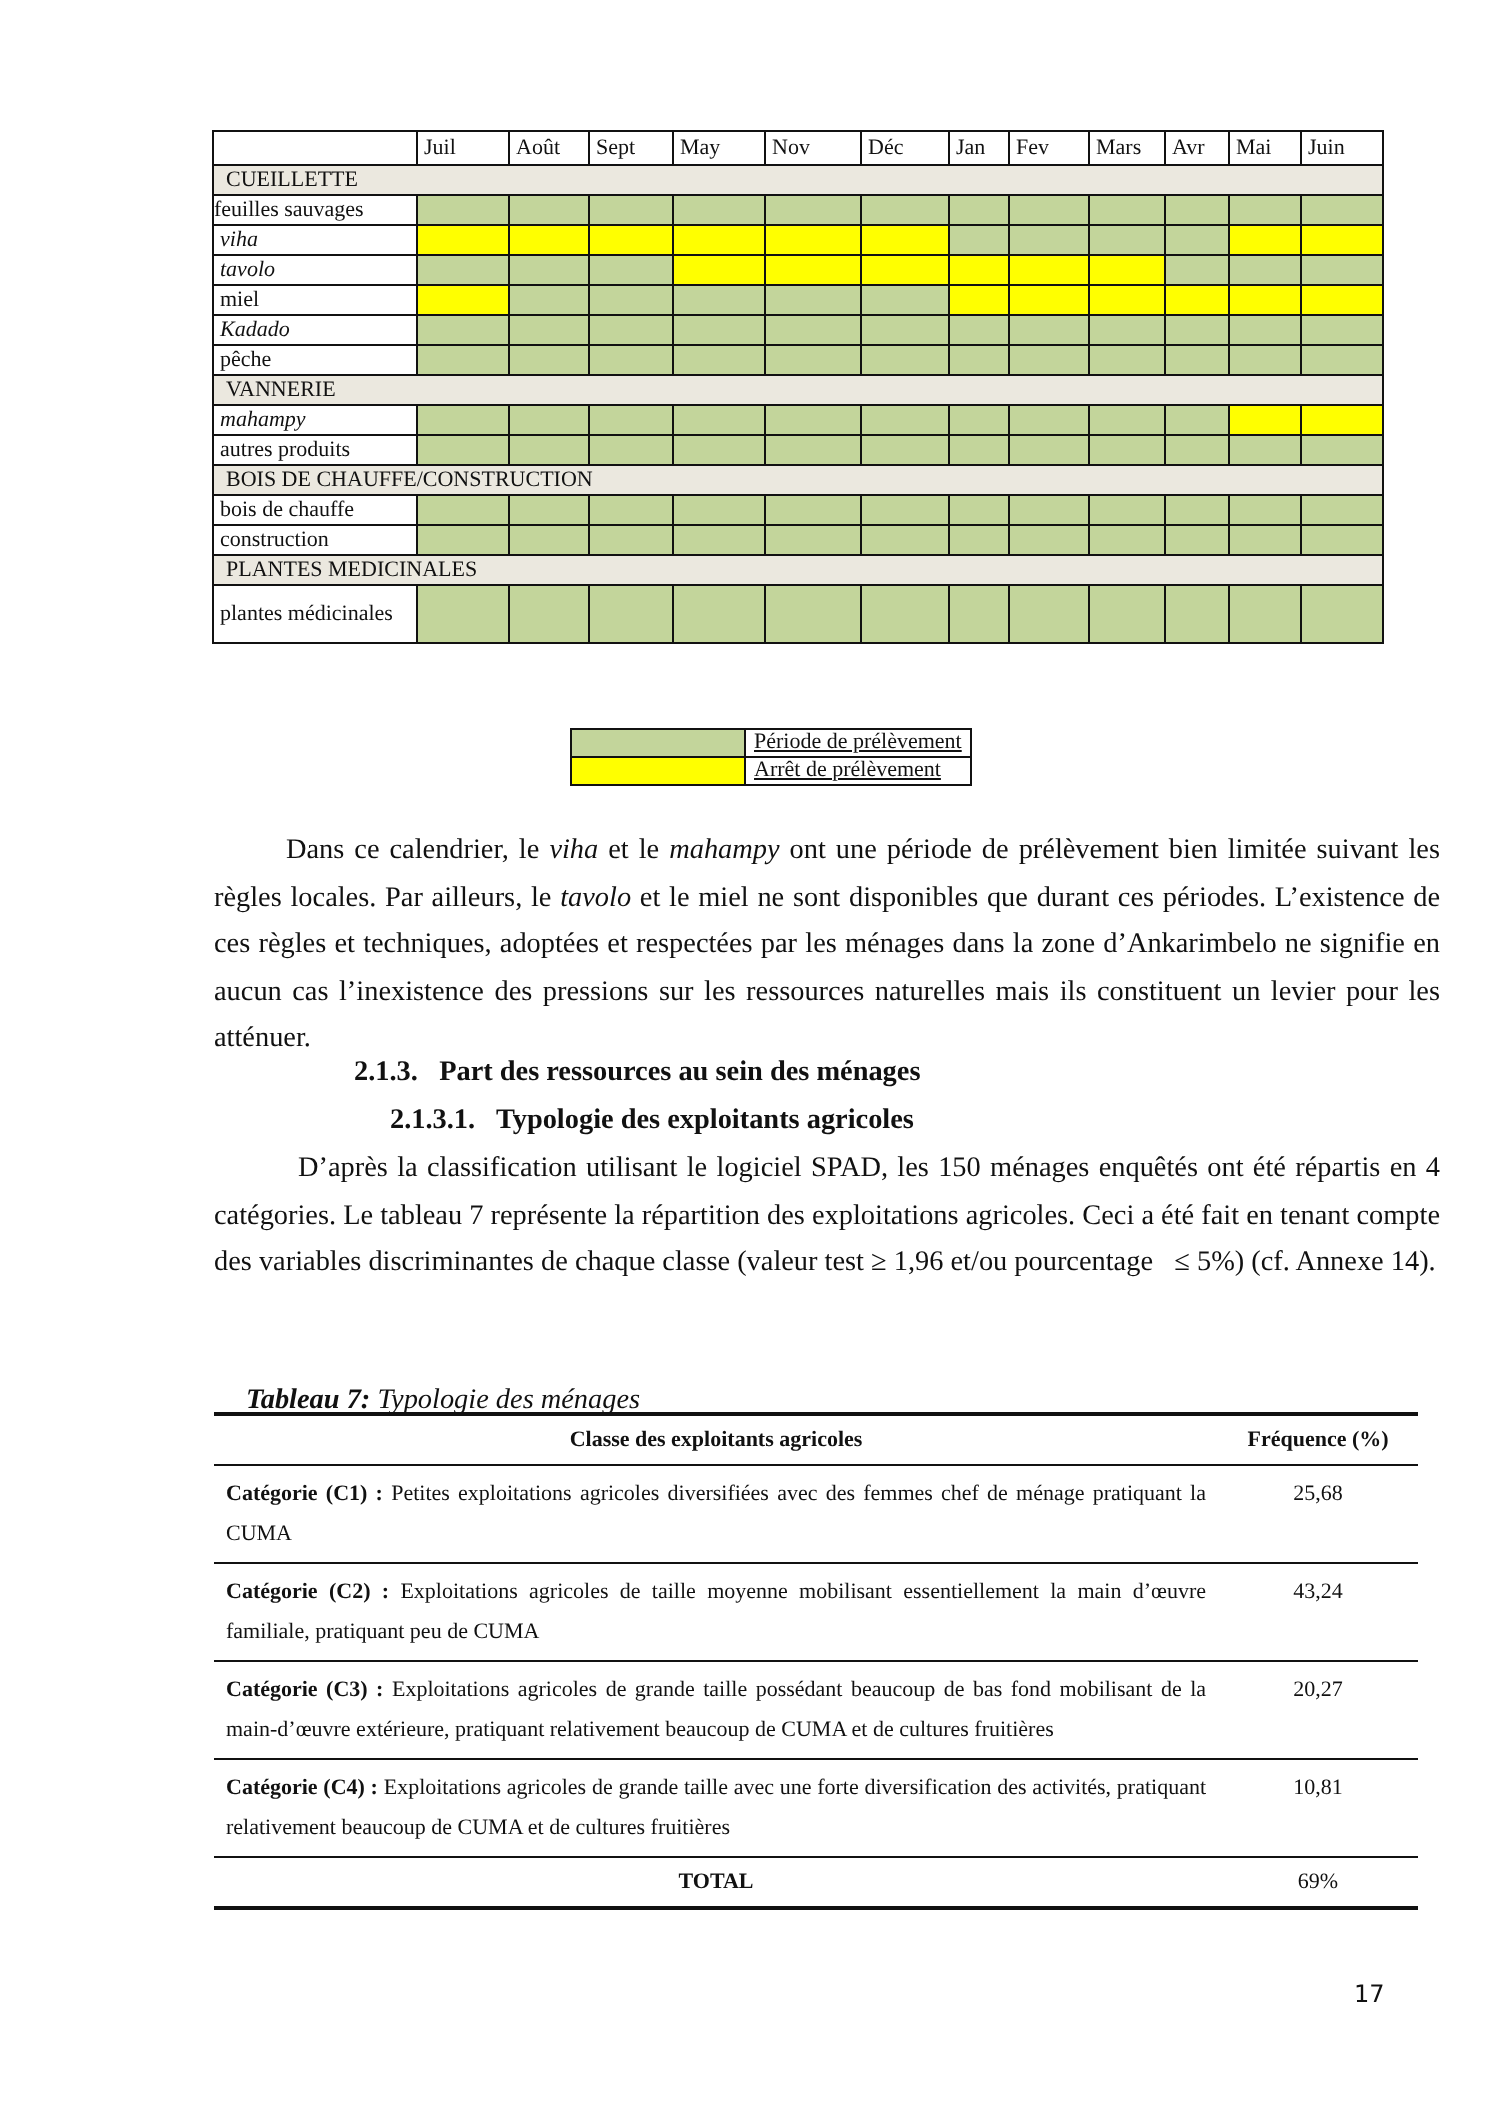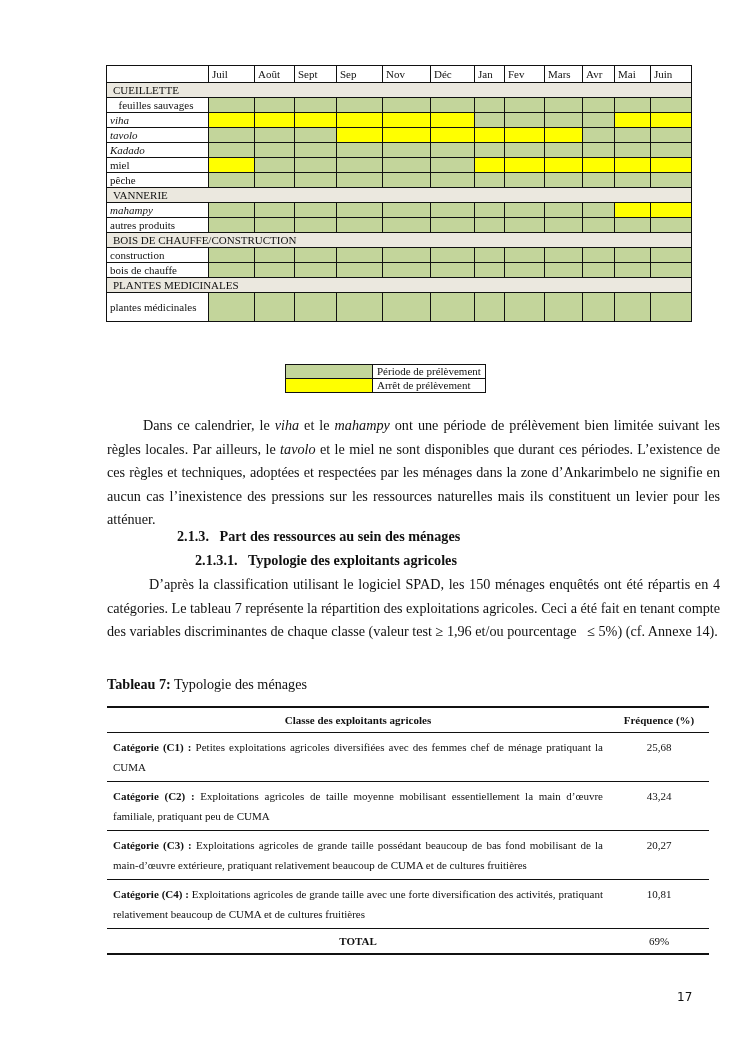--- a/index.html
+++ b/index.html
@@ -13,31 +13,31 @@
     .cal tr.hdr td { height: 16px; background: #fff; margin-left: 20px; }
     .cal td.lbl { background: #fff; }
     .cal td.lbl.it { font-style: italic; }
     .cal tr.sec td { background: #ebe8df; padding-left: 6px; }
     .cal td.g { background: #c3d59b; padding: 0; }
     .cal td.y { background: #ffff00; padding: 0; }
     .cal tr.tall td { height: 28px; }
     .cal td.lbl.wrap { white-space: normal; line-height: 14px; }
 
     
-    .legend { position: absolute; left: 285px; top: 364px; border-collapse: collapse; font-size: 11px; }
+    .legend { position: absolute; left: 285px; top: 364px; border-collapse: collapse; font-size: 11px; text-decoration: underline; }
     .legend td { border: 1px solid #111; height: 13px; line-height: 13px; padding: 0 4px; }
     .legend td.sw { width: 86px; padding: 0; }
 
     
     .para { position: absolute; left: 107px; width: 613px; font-size: 14.2px; line-height: 23.5px;
             text-align: justify; margin: 0; }
     .para .ind { display: inline-block; width: 36px; }
     .h3 { position: absolute; left: 177px; top: 528px; font-size: 14.2px; font-weight: bold; margin: 0; }
     .h4 { position: absolute; left: 195px; top: 552px; font-size: 14.2px; font-weight: bold; margin: 0; }
-    .caption { position: absolute; left: 107px; top: 676px; font-size: 14.2px; margin: 0; }
+    .caption { position: absolute; left: 107px; top: 676px; font-size: 14.2px; margin: 16px; font-style: italic; }
     .caption b { font-weight: bold; }
 
     
     .typo { position: absolute; left: 107px; top: 706px; width: 602px; border-collapse: collapse; font-size: 11px; }
     .typo th, .typo td { padding: 4px 6px; vertical-align: top; line-height: 20px; }
     .typo thead tr th { border-top: 2.5px solid #111; border-bottom: 1px solid #111; font-weight: bold; text-align: center; padding: 2px 6px; }
     .typo tbody td { border-bottom: 1px solid #111; }
     .typo tbody td.desc { text-align: justify; width: 490px; }
     .typo tbody td.val { text-align: center; }
     .typo tfoot td { border-bottom: 2.5px solid #111; text-align: center; font-weight: normal; padding: 2px 6px; }
@@ -63,35 +63,35 @@
       <col style="width:32px">
       <col style="width:36px">
       <col style="width:41px">
   </colgroup>
   <tbody id="cal-body">
       <tr class="hdr">
         <td></td>
         <td>Juil</td>
         <td>Août</td>
         <td>Sept</td>
-        <td>Sep</td>
+        <td>May</td>
         <td>Nov</td>
         <td>Déc</td>
         <td>Jan</td>
         <td>Fev</td>
         <td>Mars</td>
         <td>Avr</td>
         <td>Mai</td>
         <td>Juin</td>
       </tr>
       <tr class="sec">
         <td colspan="13">CUEILLETTE</td>
       </tr>
       <tr>
-        <td class="lbl" style="padding-left: 0px; text-align: center;">feuilles sauvages</td>
+        <td class="lbl" style="padding-left: 0px;">feuilles sauvages</td>
         <td class="g"></td>
         <td class="g"></td>
         <td class="g"></td>
         <td class="g"></td>
         <td class="g"></td>
         <td class="g"></td>
         <td class="g"></td>
         <td class="g"></td>
         <td class="g"></td>
         <td class="g"></td>
@@ -122,48 +122,48 @@
         <td class="y"></td>
         <td class="y"></td>
         <td class="y"></td>
         <td class="y"></td>
         <td class="y"></td>
         <td class="g"></td>
         <td class="g"></td>
         <td class="g"></td>
       </tr>
       <tr>
+        <td class="lbl">miel</td>
+        <td class="y"></td>
+        <td class="g"></td>
+        <td class="g"></td>
+        <td class="g"></td>
+        <td class="g"></td>
+        <td class="g"></td>
+        <td class="y"></td>
+        <td class="y"></td>
+        <td class="y"></td>
+        <td class="y"></td>
+        <td class="y"></td>
+        <td class="y"></td>
+      </tr>
+      <tr>
         <td class="lbl it">Kadado</td>
         <td class="g"></td>
         <td class="g"></td>
         <td class="g"></td>
         <td class="g"></td>
         <td class="g"></td>
         <td class="g"></td>
         <td class="g"></td>
         <td class="g"></td>
         <td class="g"></td>
         <td class="g"></td>
         <td class="g"></td>
         <td class="g"></td>
-      </tr>
-      <tr>
-        <td class="lbl">miel</td>
-        <td class="y"></td>
-        <td class="g"></td>
-        <td class="g"></td>
-        <td class="g"></td>
-        <td class="g"></td>
-        <td class="g"></td>
-        <td class="y"></td>
-        <td class="y"></td>
-        <td class="y"></td>
-        <td class="y"></td>
-        <td class="y"></td>
-        <td class="y"></td>
       </tr>
       <tr>
         <td class="lbl">pêche</td>
         <td class="g"></td>
         <td class="g"></td>
         <td class="g"></td>
         <td class="g"></td>
         <td class="g"></td>
         <td class="g"></td>
         <td class="g"></td>
@@ -203,36 +203,36 @@
         <td class="g"></td>
         <td class="g"></td>
         <td class="g"></td>
         <td class="g"></td>
         <td class="g"></td>
       </tr>
       <tr class="sec">
         <td colspan="13">BOIS DE CHAUFFE/CONSTRUCTION</td>
       </tr>
       <tr>
+        <td class="lbl">bois de chauffe</td>
+        <td class="g"></td>
+        <td class="g"></td>
+        <td class="g"></td>
+        <td class="g"></td>
+        <td class="g"></td>
+        <td class="g"></td>
+        <td class="g"></td>
+        <td class="g"></td>
+        <td class="g"></td>
+        <td class="g"></td>
+        <td class="g"></td>
+        <td class="g"></td>
+      </tr>
+      <tr>
         <td class="lbl">construction</td>
-        <td class="g"></td>
-        <td class="g"></td>
-        <td class="g"></td>
-        <td class="g"></td>
-        <td class="g"></td>
-        <td class="g"></td>
-        <td class="g"></td>
-        <td class="g"></td>
-        <td class="g"></td>
-        <td class="g"></td>
-        <td class="g"></td>
-        <td class="g"></td>
-      </tr>
-      <tr>
-        <td class="lbl">bois de chauffe</td>
         <td class="g"></td>
         <td class="g"></td>
         <td class="g"></td>
         <td class="g"></td>
         <td class="g"></td>
         <td class="g"></td>
         <td class="g"></td>
         <td class="g"></td>
         <td class="g"></td>
         <td class="g"></td>

